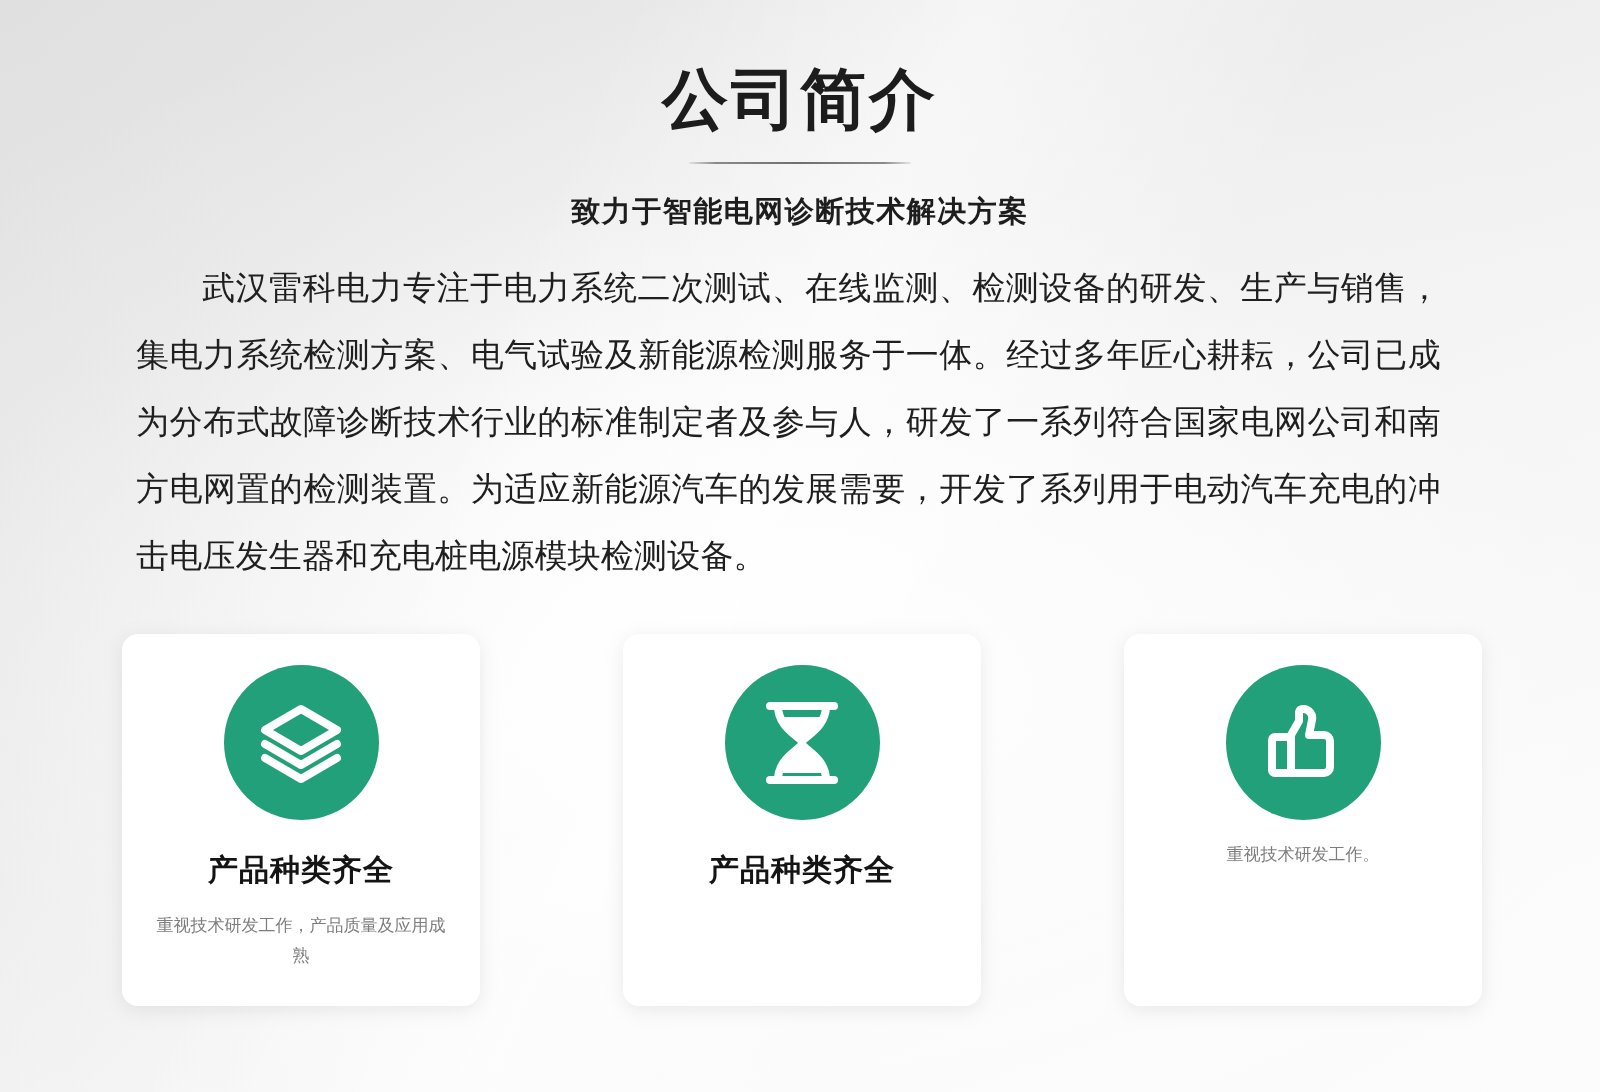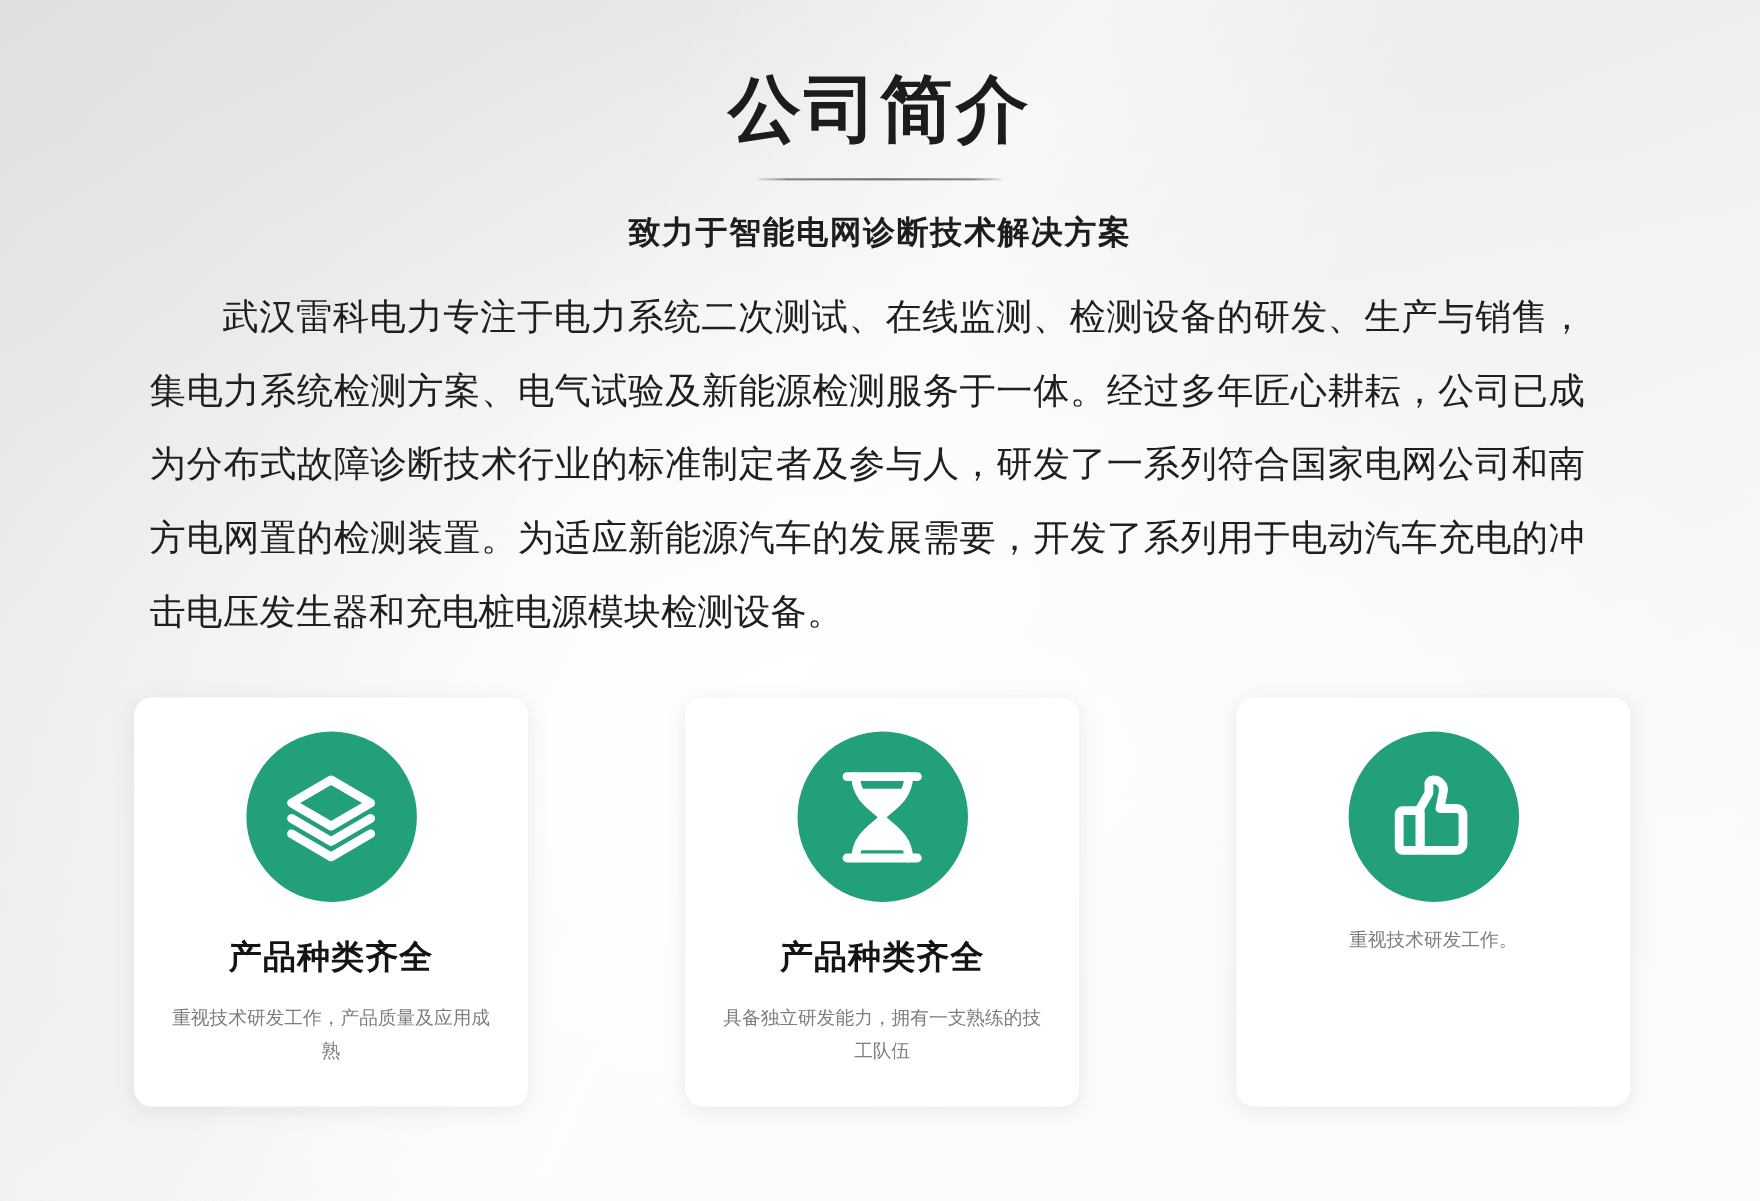--- a/index.html
+++ b/index.html
@@ -170,21 +170,20 @@
             <line x1="10" y1="7" x2="74" y2="7"></line>
             <line x1="10" y1="81" x2="74" y2="81"></line>
             <path d="M18 7 C18 30 42 38 42 44 C42 50 18 58 18 81"></path>
             <path d="M66 7 C66 30 42 38 42 44 C42 50 66 58 66 81"></path>
           </g>
           <path d="M22 18 C27 33 42 40 42 40 C42 40 57 33 62 18 Z" fill="#ffffff"></path>
           <path d="M42 49 C42 49 25 58 22 74 L62 74 C59 58 42 49 42 49 Z" fill="#ffffff"></path>
         </svg>
       </div>
       <div class="card-title">产品种类齐全</div>
-      <div class="card-desc">具备独立研发能力，拥有一支熟练的技工队伍</div>
     </div>
 
     <div class="card">
       <div class="icon-circle">
         <svg width="88" height="88" viewBox="0 0 88 88" aria-hidden="true">
           <g fill="none" stroke="#ffffff" stroke-width="8" stroke-linejoin="round" stroke-linecap="round">
             <path d="M32 36 L32 74 L65 74 A6 6 0 0 0 71 68 L71 42 A6 6 0 0 0 65 36 L50 36 L53 21 A9 9 0 0 0 44 10 A4 4 0 0 0 40 13 L40 22 Z"></path>
             <rect x="13" y="38" width="19" height="36" rx="3"></rect>
           </g>
         </svg>

